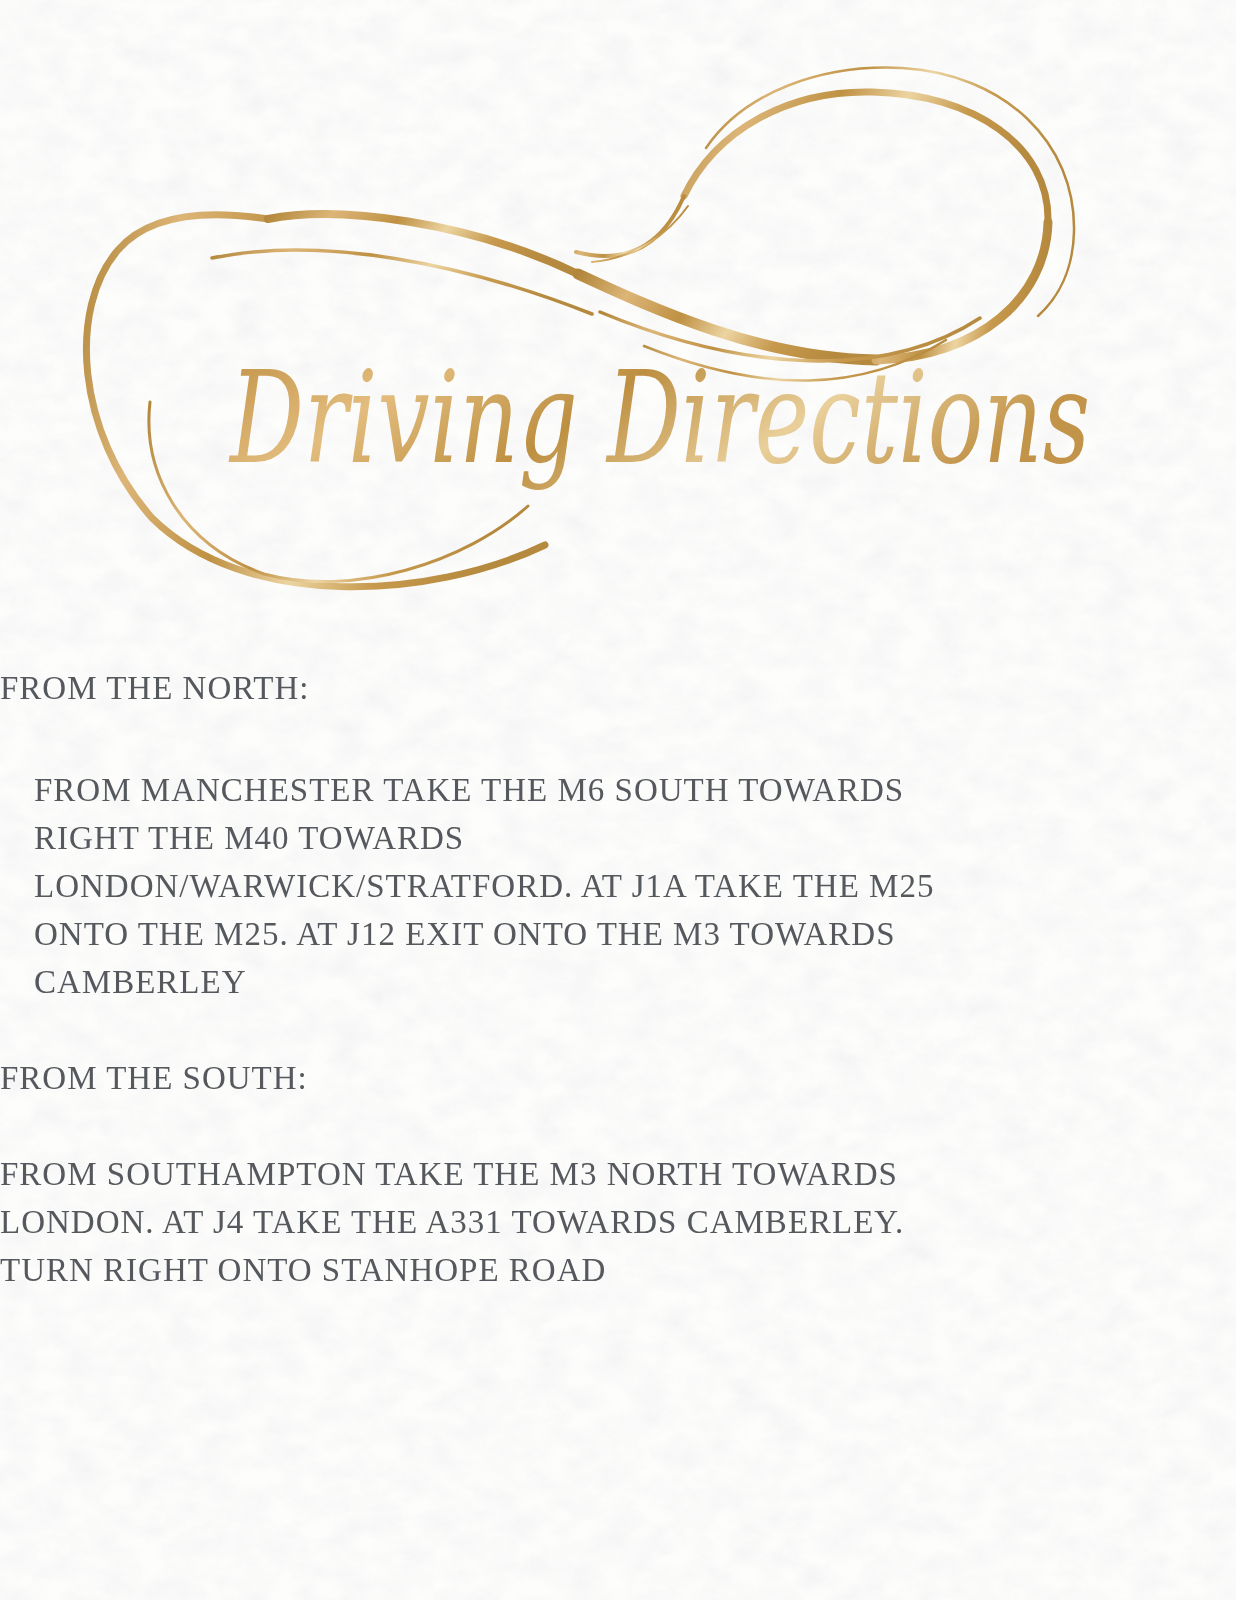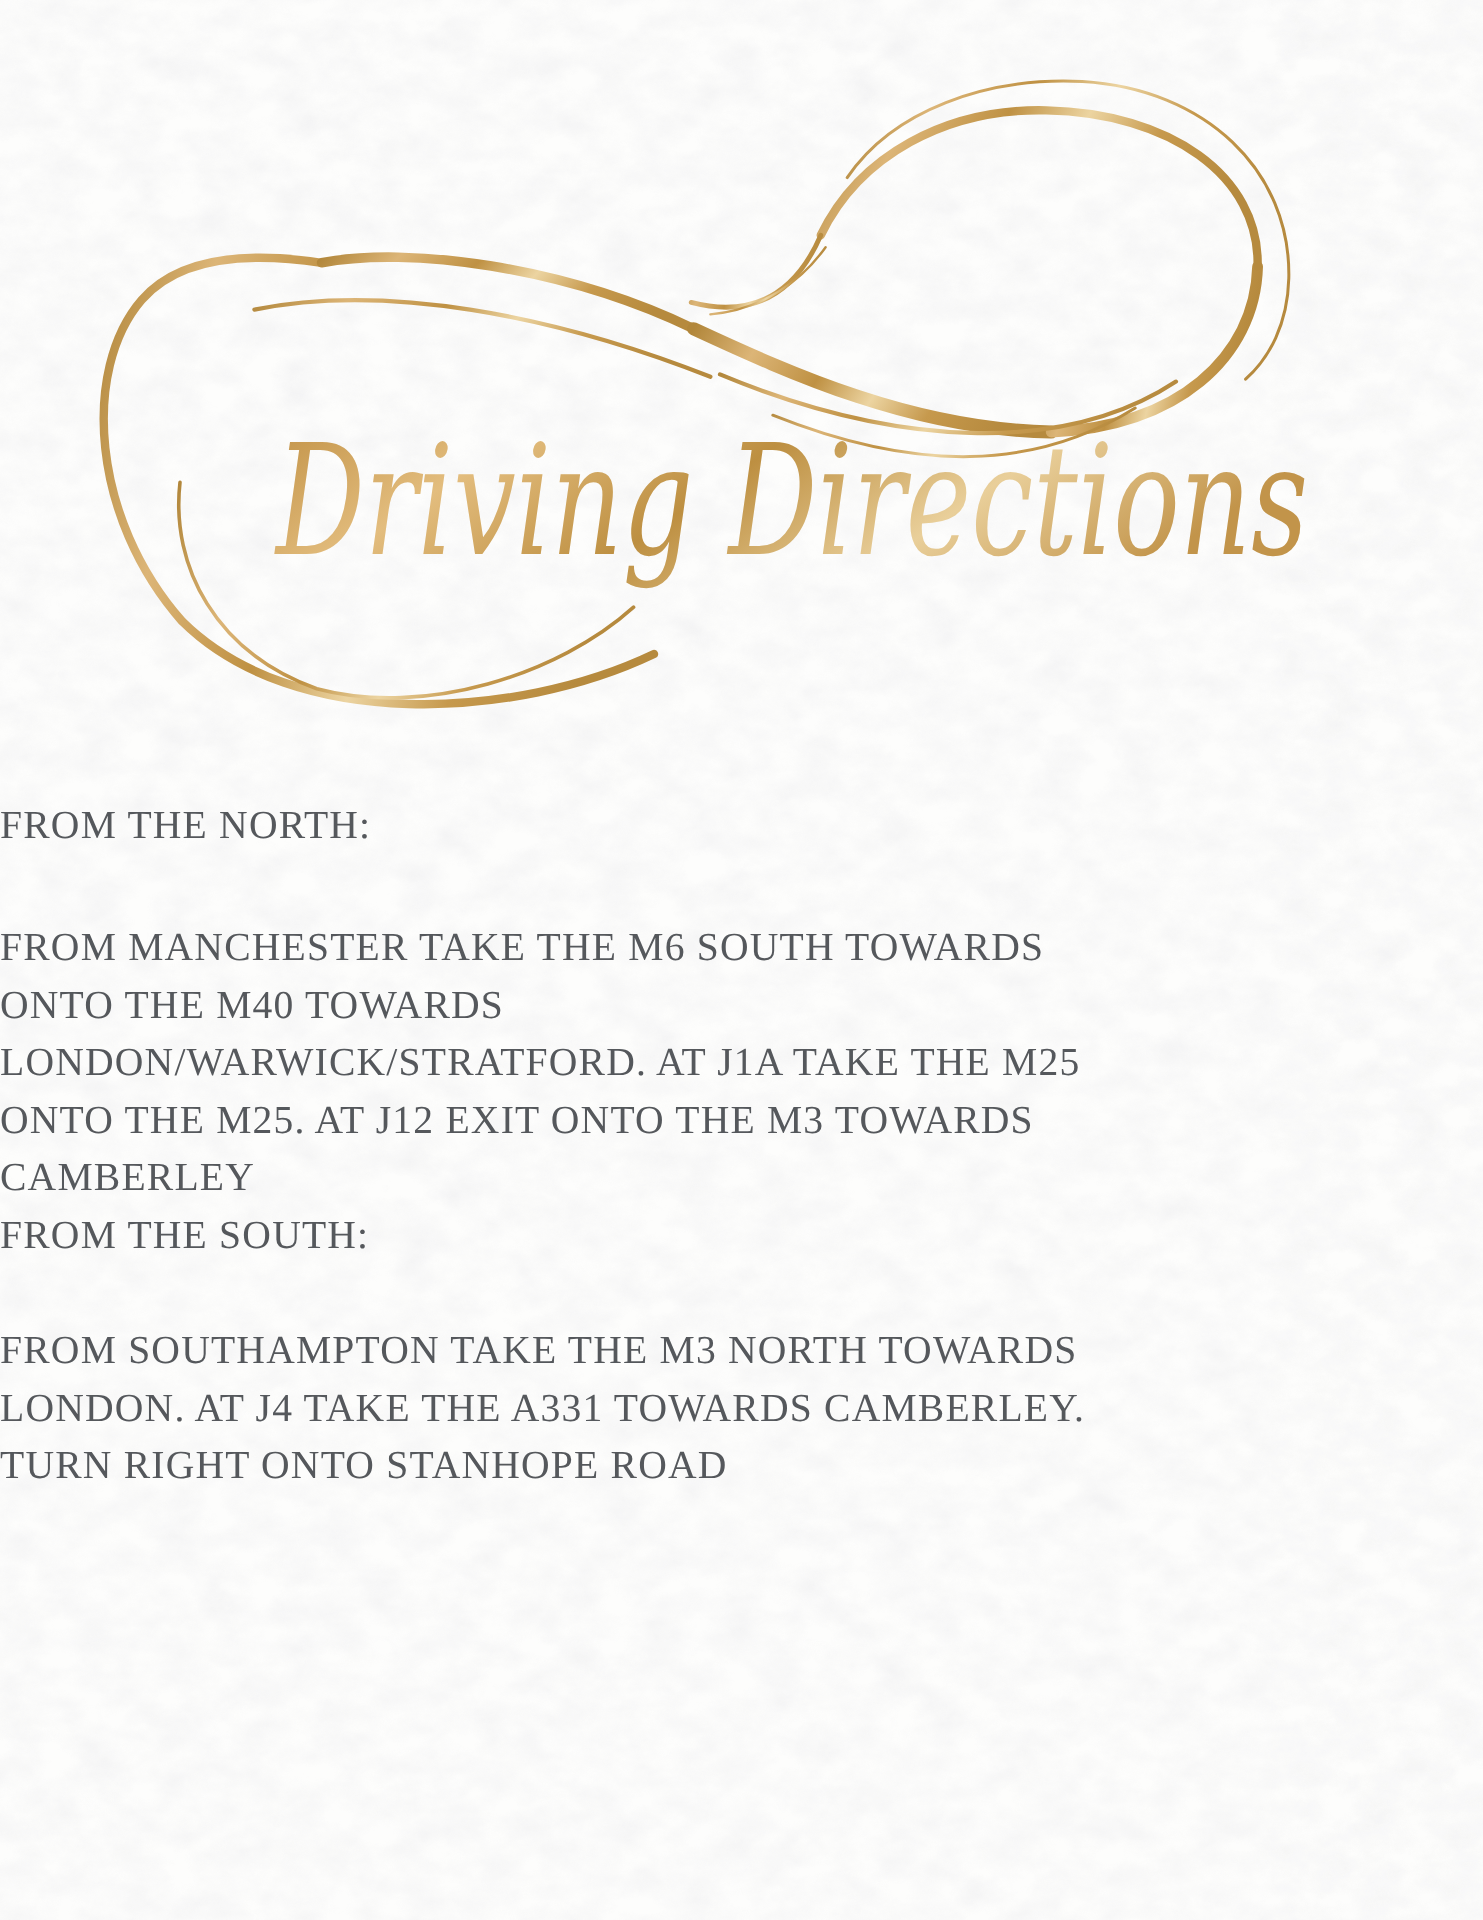--- a/index.html
+++ b/index.html
@@ -22,22 +22,22 @@
     position: absolute;
     inset: 0;
     text-align: left;
     color: #55585c;
     font-size: 33px;
     line-height: 48px;
     letter-spacing: 1px;
   }
   .heading { font-size: 33px; }
   .heading-north { margin-top: 664px; }
-  .para-north   { margin-top: 54px; }
-  .heading-south{ }
+  .para-north   { margin-top: 54px; padding-left: 34px; }
+  .heading-south{ margin-top: 48px; }
   .para-south   { margin-top: 48px; }
   .line { white-space: nowrap; }
 </style>
 </head>
 <body>
 
 <div class="page">
 
   <svg class="art" viewBox="0 0 1236 1600" xmlns="http://www.w3.org/2000/svg" aria-hidden="true">
     <defs>
@@ -93,21 +93,21 @@
 
     <text x="660" y="462" text-anchor="middle" textLength="860" lengthAdjust="spacingAndGlyphs" font-family="DejaVu Serif, serif" font-style="italic" font-size="128" fill="url(#goldText)">Driving Directions</text>
   </svg>
 
   <div class="content">
 
     <div class="heading heading-north">FROM THE NORTH:</div>
 
     <div class="para para-north">
       <div class="line">FROM MANCHESTER TAKE THE M6 SOUTH TOWARDS</div>
-      <div class="line">ONTO THE M40 TOWARDS</div>
+      <div class="line">RIGHT THE M40 TOWARDS</div>
       <div class="line">LONDON/WARWICK/STRATFORD. AT J1A TAKE THE M25</div>
       <div class="line">ONTO THE M25. AT J12 EXIT ONTO THE M3 TOWARDS</div>
       <div class="line">CAMBERLEY</div>
     </div>
 
     <div class="heading heading-south">FROM THE SOUTH:</div>
 
     <div class="para para-south">
       <div class="line">FROM SOUTHAMPTON TAKE THE M3 NORTH TOWARDS</div>
       <div class="line">LONDON. AT J4 TAKE THE A331 TOWARDS CAMBERLEY.</div>

